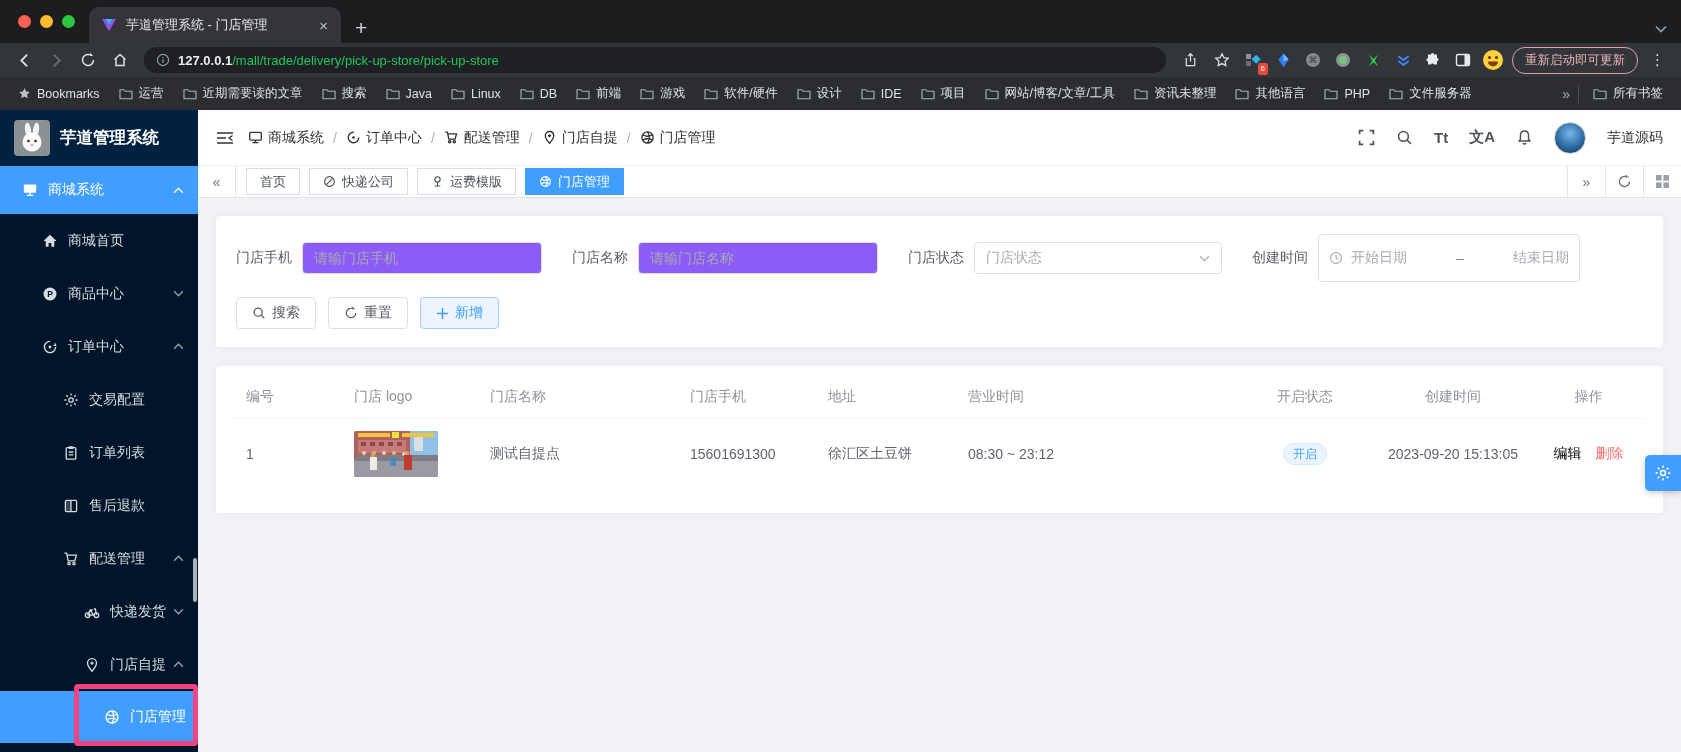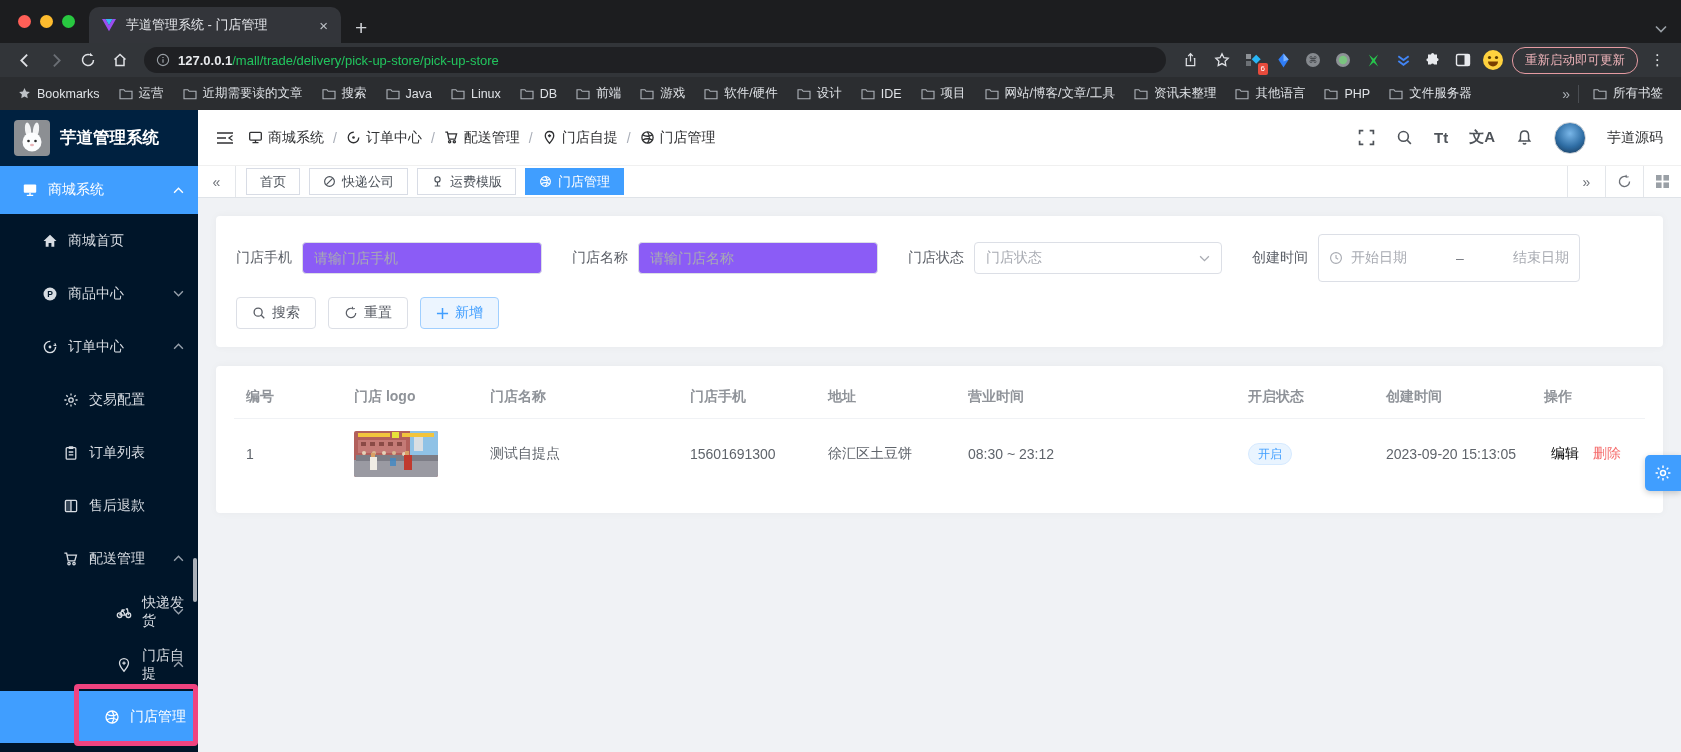--- a/index.html
+++ b/index.html
@@ -38,21 +38,21 @@
   .app { display:flex; height:642px; }
   .sidebar { width:198px; background:#001529; position:relative; flex:none; display:flex; flex-direction:column; }
   .logo-row { height:56px; display:flex; align-items:center; gap:10px; padding:0 14px; background:#002140; }
   .logo-row .title { color:#fff; font-size:16.5px; font-weight:bold; white-space:nowrap; }
   .menu-item { height:53px; display:flex; align-items:center; gap:10px; color:#d7dce2; font-size:14px; position:relative; padding-right:12px; }
   .menu-item .chev { position:absolute; right:14px; color:#97a1ac; }
   .menu-item.active-parent { height:48px; background:#409eff; color:#fff; }
   .menu-item.active-parent .chev { color:#fff; }
   .menu-item.active-leaf { background:#409eff; color:#fff; height:52px; }
   .mi-ic { width:16px; height:16px; flex:none; }
-  .lv0{padding-left:22px}.lv1{padding-left:42px}.lv2{padding-left:63px}.lv3{padding-left:116px}.lv4{padding-left:104px}
+  .lv0{padding-left:22px}.lv1{padding-left:42px}.lv2{padding-left:63px}.lv3{padding-left:84px}.lv4{padding-left:104px}
   .side-scroll { position:absolute; right:1px; top:448px; width:4px; height:44px; background:#c9cdd2; border-radius:2px; opacity:.85; }
   .annotation-box { position:absolute; left:74px; top:574px; width:124px; height:62px; border:5px solid #f0437f; border-radius:4px; pointer-events:none; z-index:5; }
 
   .main { flex:1; display:flex; flex-direction:column; min-width:0; position:relative; }
   .app-header { height:56px; background:#fff; display:flex; align-items:center; padding:0 18px; gap:14px; border-bottom:1px solid #f0f0f0; }
   .crumbs { display:flex; align-items:center; gap:9px; color:#303133; font-size:14px; }
   .crumb { display:flex; align-items:center; gap:5px; white-space:nowrap; }
   .crumb-sep { color:#a9aeb8; }
   .hdr-right { margin-left:auto; display:flex; align-items:center; gap:21px; color:#4e5359; }
   .hdr-txtic { font-size:15px; font-weight:bold; }
@@ -77,23 +77,23 @@
   .f-select { width:248px; height:32px; border:1px solid #dcdfe6; border-radius:4px; padding:0 11px; display:flex; align-items:center; color:#a8abb2; font-size:14px; }
   .f-select .sel-chev { margin-left:auto; color:#a8abb2; }
   .f-date { width:262px; height:48px; border:1px solid #dcdfe6; border-radius:4px; padding:0 10px; display:flex; align-items:center; gap:8px; color:#a8abb2; font-size:14px; }
   .f-date .dsep { flex:1; text-align:center; color:#7d8087; }
   .btn-row { margin-top:15px; display:flex; gap:12px; }
   .btn { height:32px; border:1px solid #dcdfe6; border-radius:4px; background:#fff; color:#5a5e66; font-size:14px; display:flex; align-items:center; gap:6px; padding:0 15px; font-family:inherit; cursor:pointer; }
   .btn.primary-plain { background:#ecf5ff; border-color:#a0cfff; color:#409eff; }
 
   .table-card { margin-top:19px; padding:8px 18px 24px; }
   table { width:100%; border-collapse:collapse; table-layout:fixed; }
-  th { color:#8f9399; font-weight:bold; font-size:14px; text-align:left; padding:14px 12px 12px; }
+  th { color:#8f9399; font-weight:normal; font-size:14px; text-align:left; padding:14px 12px 12px; }
   td { color:#5f646b; font-size:14px; padding:12px; border-top:1px solid #f0f2f5; }
-  .c-center { text-align:left; }
+  .c-center { text-align:center; }
   .logo-cell svg { border-radius:2px; }
   .status-tag { display:inline-block; background:#e9f4ff; border:1px solid #d6eaff; color:#409eff; font-size:12px; border-radius:11px; padding:3px 9px; line-height:1.2; }
   .op-link { font-size:14px; margin:0 7px; text-decoration:none; }
   .op-edit { color:#000000; } .op-del { color:#f56c6c; }
 
   .float-gear { position:absolute; right:0; top:345px; width:36px; height:36px; background:#409eff; border-radius:5px 0 0 5px; display:flex; align-items:center; justify-content:center; color:#fff; box-shadow:0 2px 6px rgba(0,0,0,.2); }
 </style>
 </head>
 <body>
 

